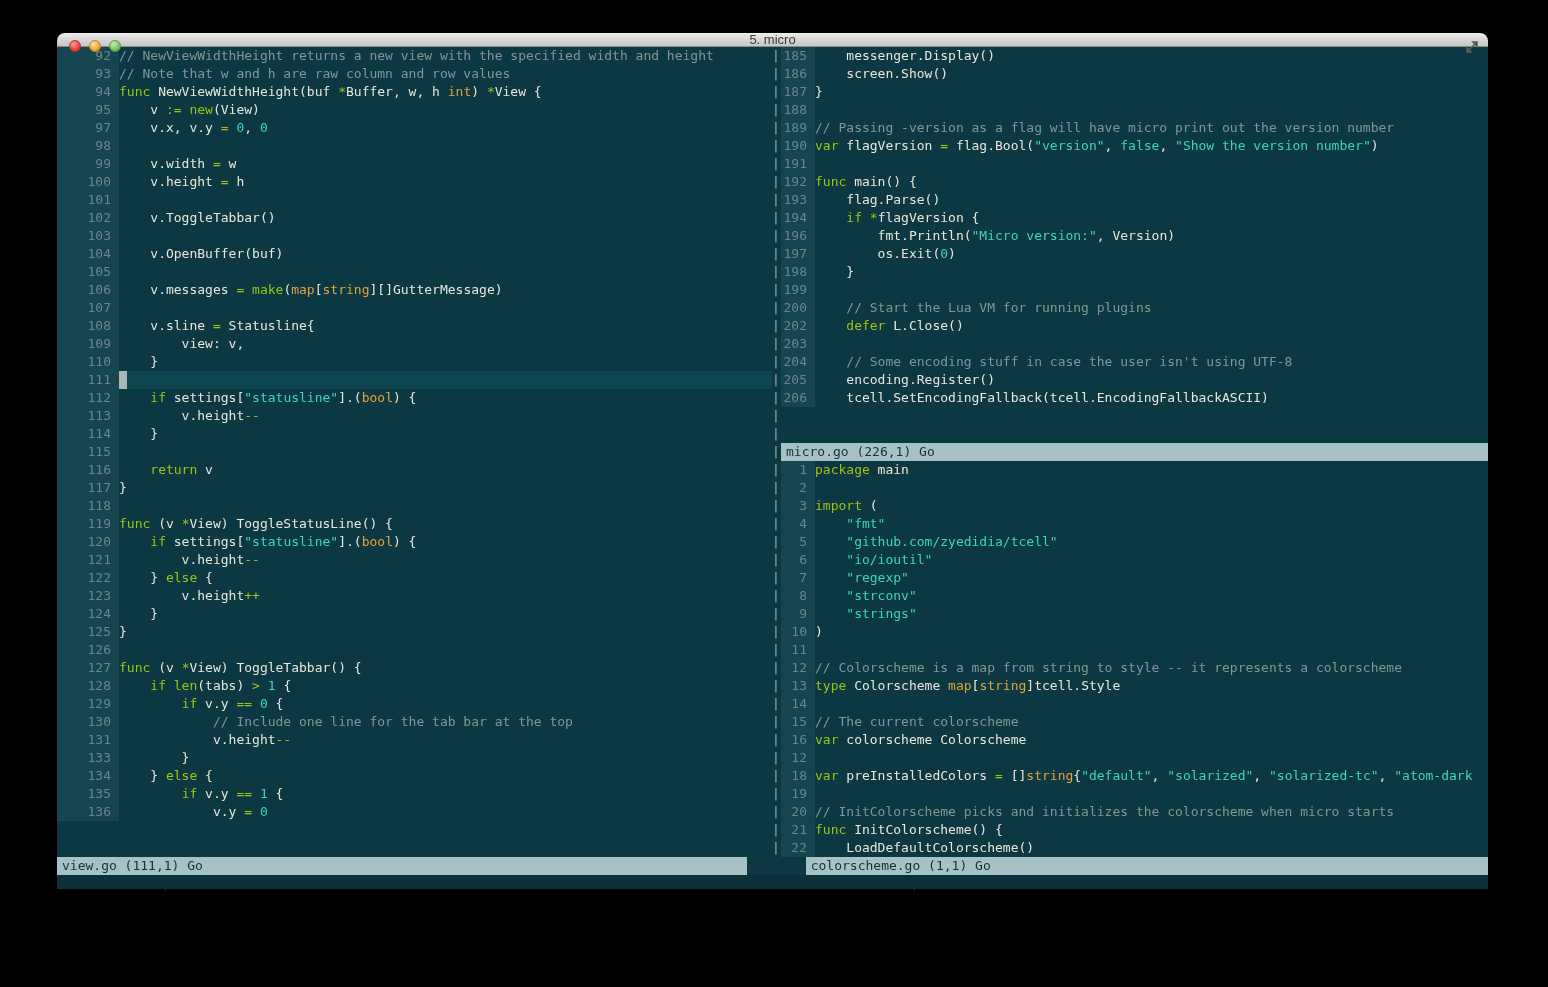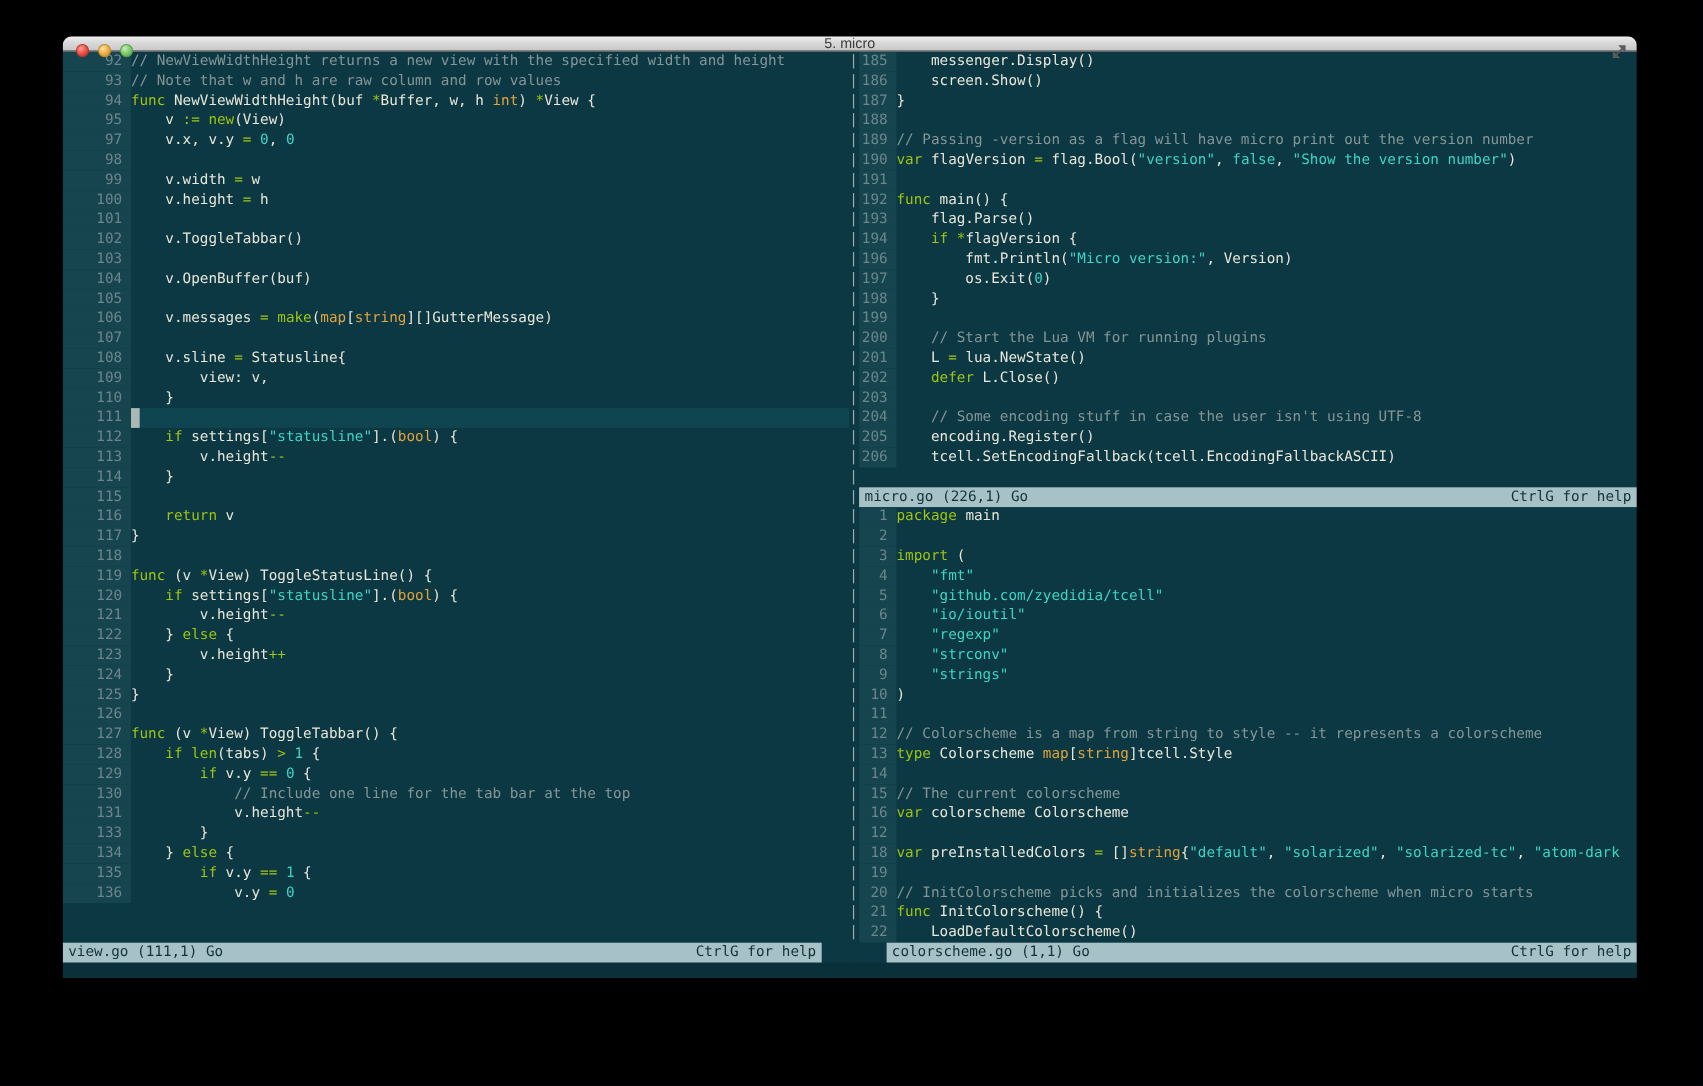--- a/index.html
+++ b/index.html
@@ -42,21 +42,21 @@
   .gut-l{width:62px;}
   .gut-r{width:34px;}
   .code{flex:1;overflow:hidden;color:var(--fg);}
   .code.cur{background:var(--curline);}
   .cursor{display:inline-block;width:8px;height:18px;background:var(--cursor);vertical-align:top;}
   .sw{color:var(--fg);} .sc{color:var(--comment);} .sk{color:var(--keyword);}
   .st{color:var(--type);} .ss{color:var(--string);} .sn{color:var(--const);}
   
   .statusbar{height:18px;background:var(--status-bg);color:var(--status-fg);
              font-size:13px;line-height:18px;display:flex;justify-content:space-between;
-             padding:0 5px;white-space:pre;}
+             padding:0 5px;white-space:pre;flex-direction:column;}
   .bottom-row{display:flex;height:18px;gap:25px;}
   .bottom-row .statusbar.left-sb{width:715px;}
   .bottom-row .gap{width:9px;background:var(--term-bg);}
   .bottom-row .statusbar.right-sb{width:707px;}
   .strip{height:14px;background:var(--strip);}
 </style>
 </head>
 <body>
 
 <div class="screen">
@@ -182,21 +182,20 @@
               <div class="row"><span class="gut gut-r">190</span><span class="code"><span class="sk">var</span><span class="sw"> flagVersion </span><span class="sk">=</span><span class="sw"> flag.Bool(</span><span class="ss">"version"</span><span class="sw">, </span><span class="sn">false</span><span class="sw">, </span><span class="ss">"Show the version number"</span><span class="sw">)</span></span></div>
               <div class="row"><span class="gut gut-r">191</span><span class="code"></span></div>
               <div class="row"><span class="gut gut-r">192</span><span class="code"><span class="sk">func</span><span class="sw"> main() {</span></span></div>
               <div class="row"><span class="gut gut-r">193</span><span class="code"><span class="sw">    flag.Parse()</span></span></div>
               <div class="row"><span class="gut gut-r">194</span><span class="code"><span class="sw">    </span><span class="sk">if</span><span class="sw"> </span><span class="sk">*</span><span class="sw">flagVersion {</span></span></div>
               <div class="row"><span class="gut gut-r">196</span><span class="code"><span class="sw">        fmt.Println(</span><span class="ss">"Micro version:"</span><span class="sw">, Version)</span></span></div>
               <div class="row"><span class="gut gut-r">197</span><span class="code"><span class="sw">        os.Exit(</span><span class="sn">0</span><span class="sw">)</span></span></div>
               <div class="row"><span class="gut gut-r">198</span><span class="code"><span class="sw">    }</span></span></div>
               <div class="row"><span class="gut gut-r">199</span><span class="code"></span></div>
               <div class="row"><span class="gut gut-r">200</span><span class="code"><span class="sc">    // Start the Lua VM for running plugins</span></span></div>
-              <div class="row"><span class="gut gut-r">201</span><span class="code"><span class="sw">    L </span><span class="sk">=</span><span class="sw"> lua.NewState()</span></span></div>
               <div class="row"><span class="gut gut-r">202</span><span class="code"><span class="sw">    </span><span class="sk">defer</span><span class="sw"> L.Close()</span></span></div>
               <div class="row"><span class="gut gut-r">203</span><span class="code"></span></div>
               <div class="row"><span class="gut gut-r">204</span><span class="code"><span class="sc">    // Some encoding stuff in case the user isn't using UTF-8</span></span></div>
               <div class="row"><span class="gut gut-r">205</span><span class="code"><span class="sw">    encoding.Register()</span></span></div>
               <div class="row"><span class="gut gut-r">206</span><span class="code"><span class="sw">    tcell.SetEncodingFallback(tcell.EncodingFallbackASCII)</span></span></div>
             </div>
           <div class="statusbar">
             <span>micro.go (226,1) Go</span>
             <span>CtrlG for help</span>
           </div>

